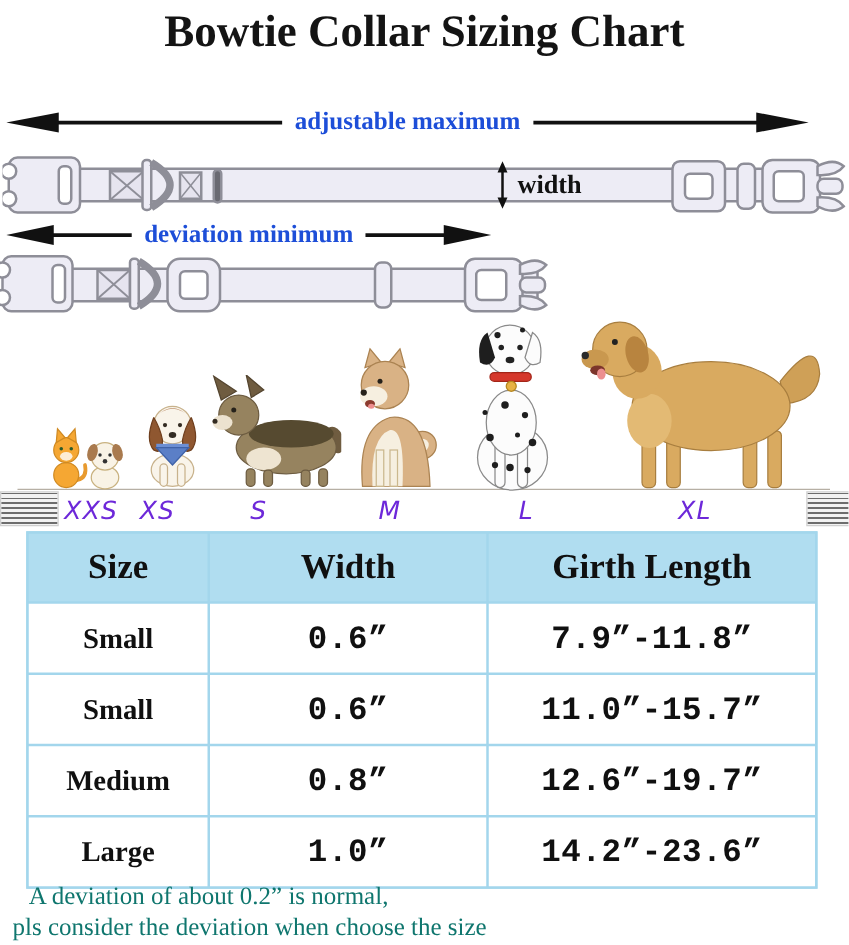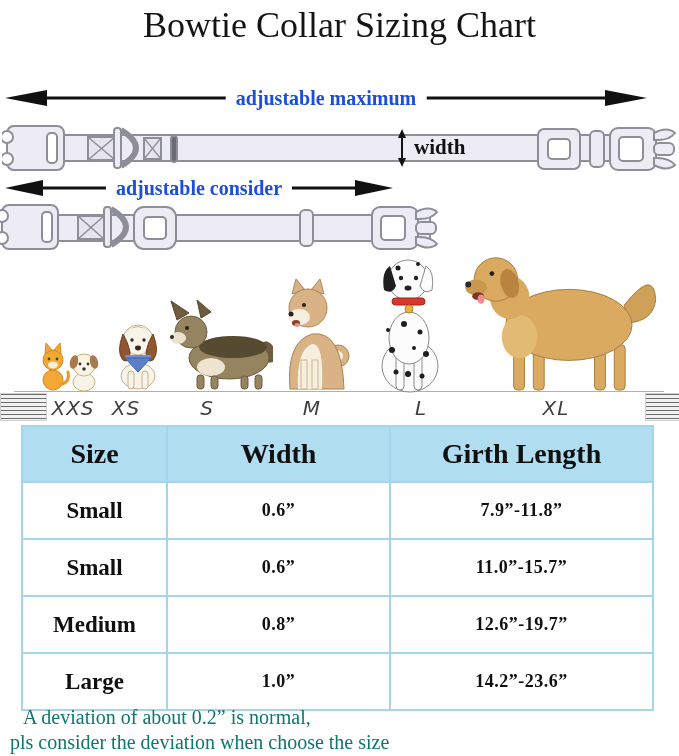--- a/index.html
+++ b/index.html
@@ -1,20 +1,20 @@
 <!DOCTYPE html>
 <html><head>
 <meta charset="utf-8">
 <style>
   html,body { margin:0; padding:0; background:#ffffff; }
   .canvas { position:relative; width:679px; height:756px; background:#fff; overflow:hidden;
             font-family:"Liberation Serif", serif; }
 
   .title { position:absolute; top:0; left:0; width:100%; margin:0; text-align:center;
-           font-size:36px; line-height:50px; font-weight:normal; color:#141414; }
+           font-size:36px; line-height:50px; font-weight:bold; color:#141414; }
 
   .arrow { position:absolute; }
   .arrow svg { display:block; width:100%; height:100%; }
   .arrow-label { position:absolute; left:50%; top:50%; transform:translate(-50%,-50%);
                  background:#fff; padding:0 10px; font-weight:bold; font-size:20px;
                  white-space:nowrap; color:#1d4ed8; }
   #arrow-max { left:5px; top:86px; width:642px; height:24px; }
   #arrow-min { left:5px; top:177px; width:388px; height:22px; }
 
   .collar { position:absolute; }
@@ -35,31 +35,31 @@
   #dog-xl  { left:457px; top:242px; width:206px; height:150px; }
 
   .tape { position:absolute; top:393px; height:26px;
           background:repeating-linear-gradient(180deg,#6d6d6d 0 1.5px,#f2f2f2 1.5px 4px);
           border:1px solid #cfcfcf; }
   .tape-left  { left:0px;   width:45px; }
   .tape-right { left:645px; width:33px; }
 
   .size-label { position:absolute; top:396px; transform:translateX(-50%);
                 font-family:"DejaVu Sans", sans-serif; font-style:italic;
-                font-size:20px; color:#404040; letter-spacing:1px; }
+                font-size:20px; color:#6d28d9; letter-spacing:1px; }
 
   .size-table { position:absolute; left:21px; top:425px;
                 display:grid; grid-template-columns:143px 221px 261px;
                 grid-template-rows:54px 55px 55px 55px 55px; gap:2px;
                 background:#a3d6ec; border:2px solid #a3d6ec; }
   .cell { background:#fff; display:flex; align-items:center; justify-content:center;
           font-weight:bold; color:#101010; }
   .cell.head { background:#b0ddf0; font-size:28px; }
   .cell.size { font-size:23px; }
-  .cell.val  { font-size:18px; letter-spacing:0.5px; }
+  .cell.val  { font-size:26px; letter-spacing:0.5px;font-family:Liberation Mono, monospace; }
 
   .footnote { position:absolute; left:10px; top:705px; font-size:20px; color:#0f766e;
               line-height:25px; }
   .footnote .l1 { padding-left:13px; }
 </style>
 </head>
 <body>
 
 <div class="canvas">
 
@@ -122,21 +122,21 @@
     </g>
   </svg>
   <span class="width-label">width</span>
 
   <div class="arrow" id="arrow-min">
     <svg viewBox="0 0 388 22">
       <line x1="14" y1="11" x2="374" y2="11" stroke="#111" stroke-width="3"></line>
       <polygon points="0,11 38,3 38,19" fill="#111"></polygon>
       <polygon points="388,11 350,3 350,19" fill="#111"></polygon>
     </svg>
-    <span class="arrow-label">adjustable consider</span>
+    <span class="arrow-label">deviation minimum</span>
   </div>
 
   <svg class="collar" id="collar-min" viewBox="0 0 460 58">
     <g fill="#edecf5" stroke="#8e8e98" stroke-width="2">
       <rect x="30" y="16" width="400" height="26"></rect>
       <g>
         <rect x="2" y="6" width="56" height="44" rx="7"></rect>
         <circle cx="2" cy="17" r="6" fill="#fff"></circle>
         <circle cx="2" cy="39" r="6" fill="#fff"></circle>
         <rect x="42" y="13" width="10" height="30" rx="4" fill="#fff"></rect>

